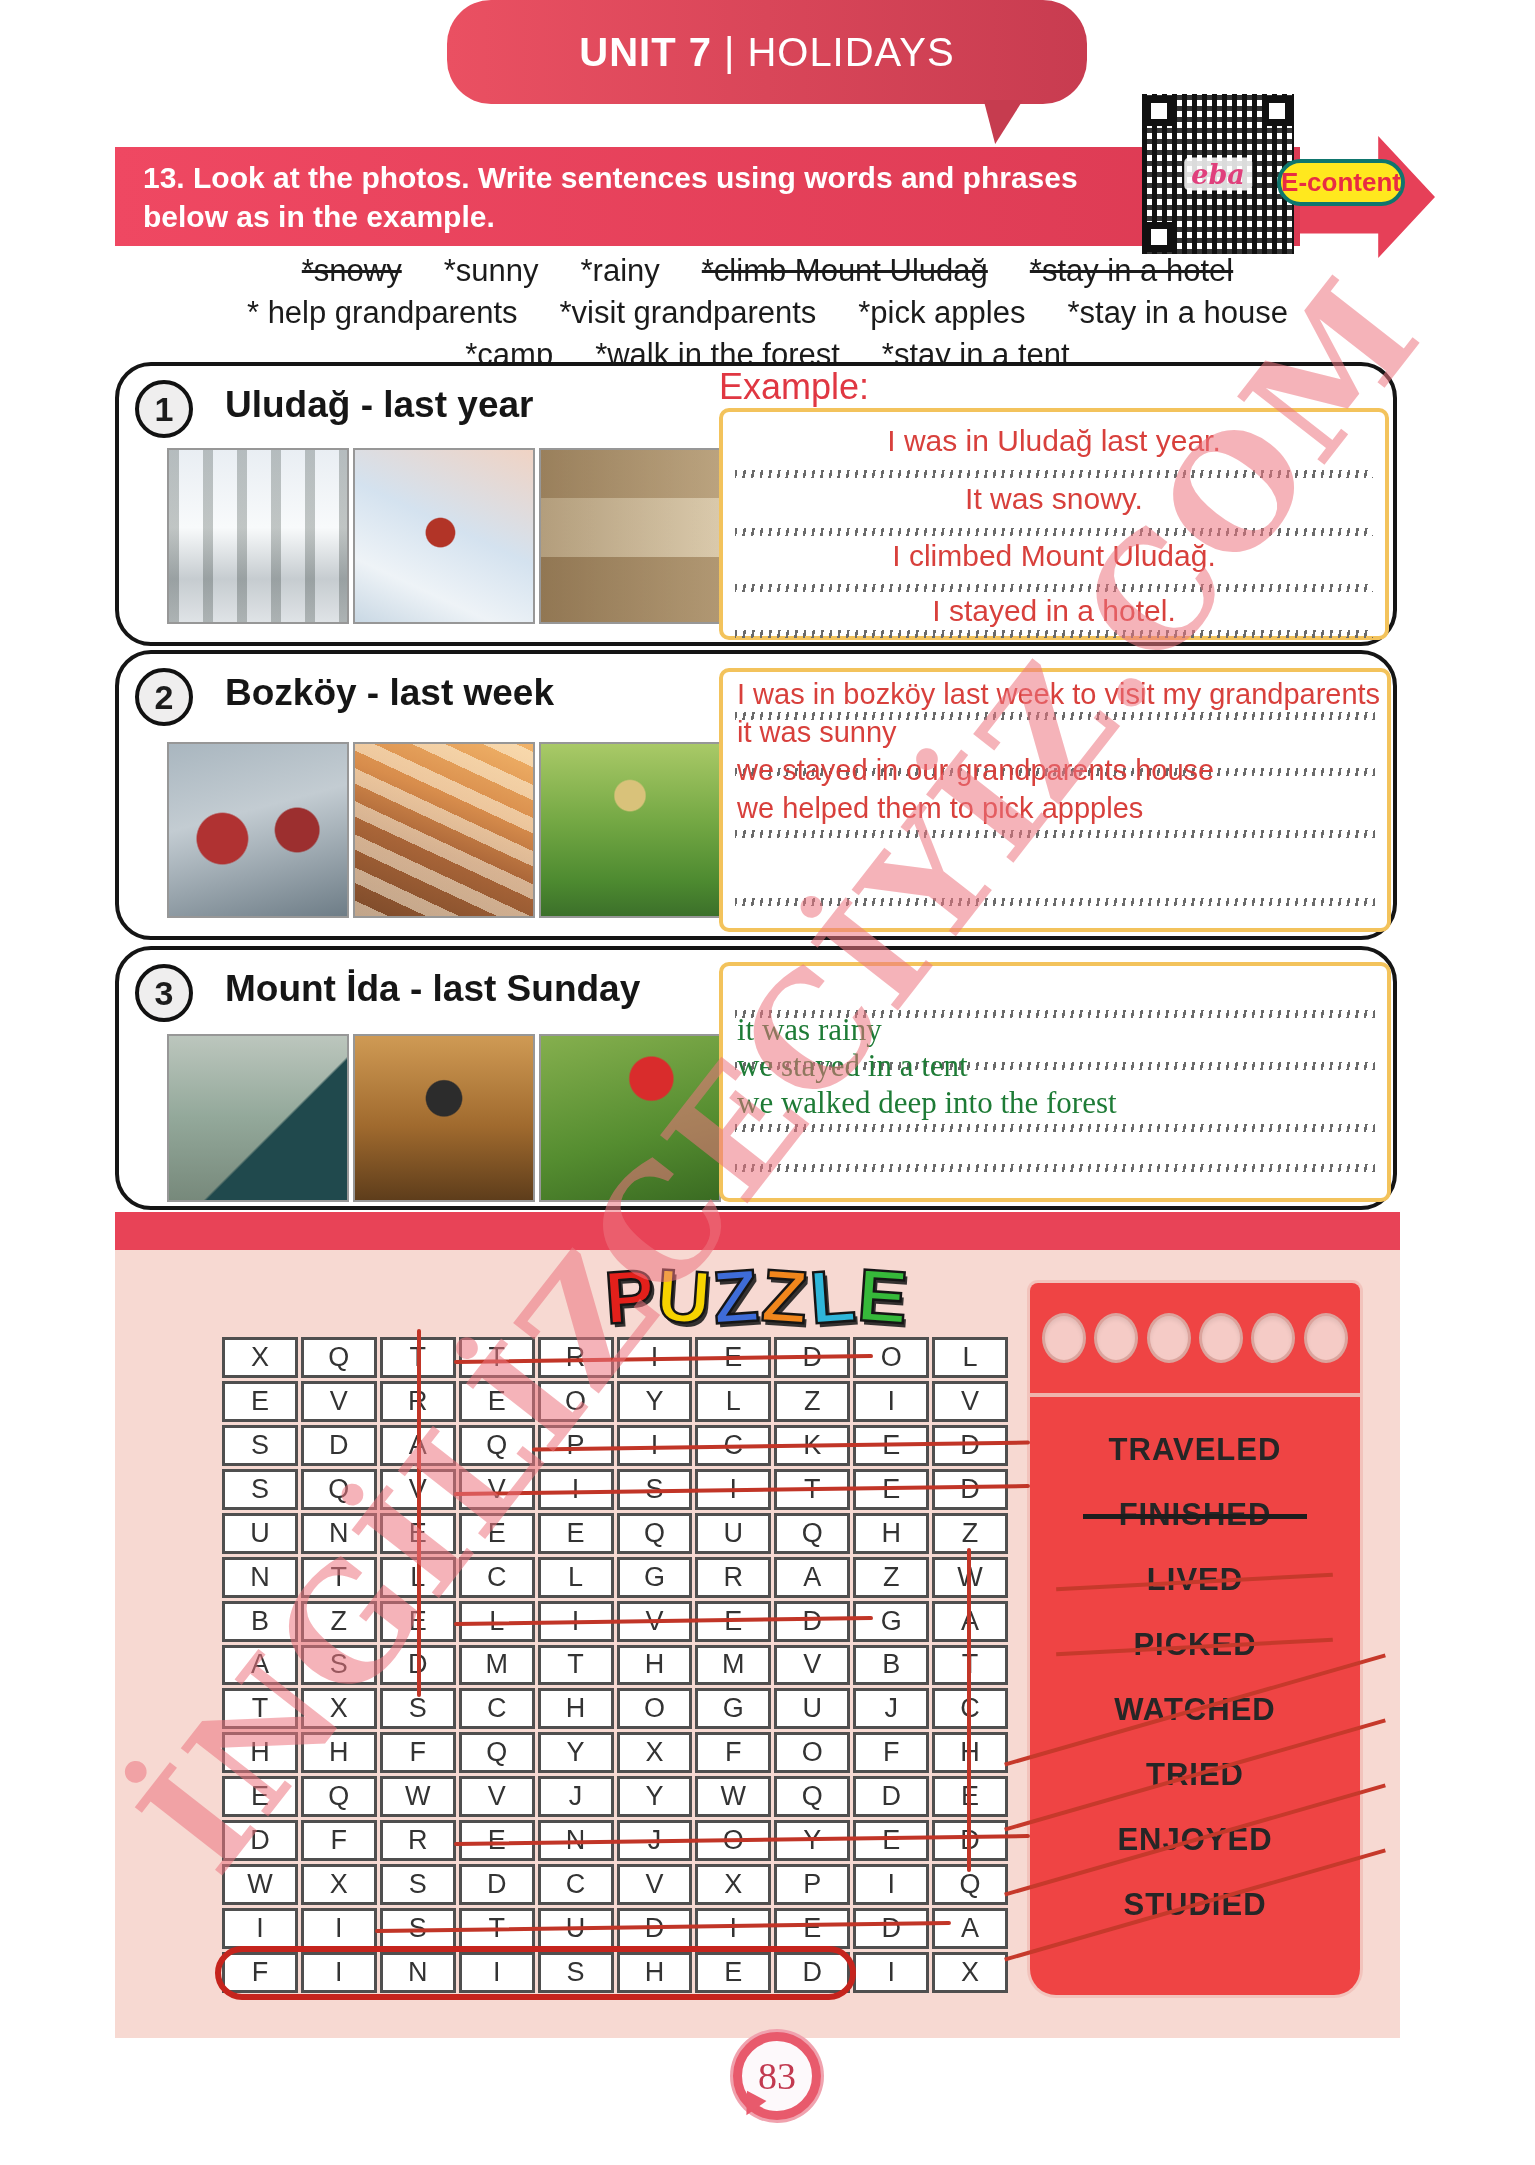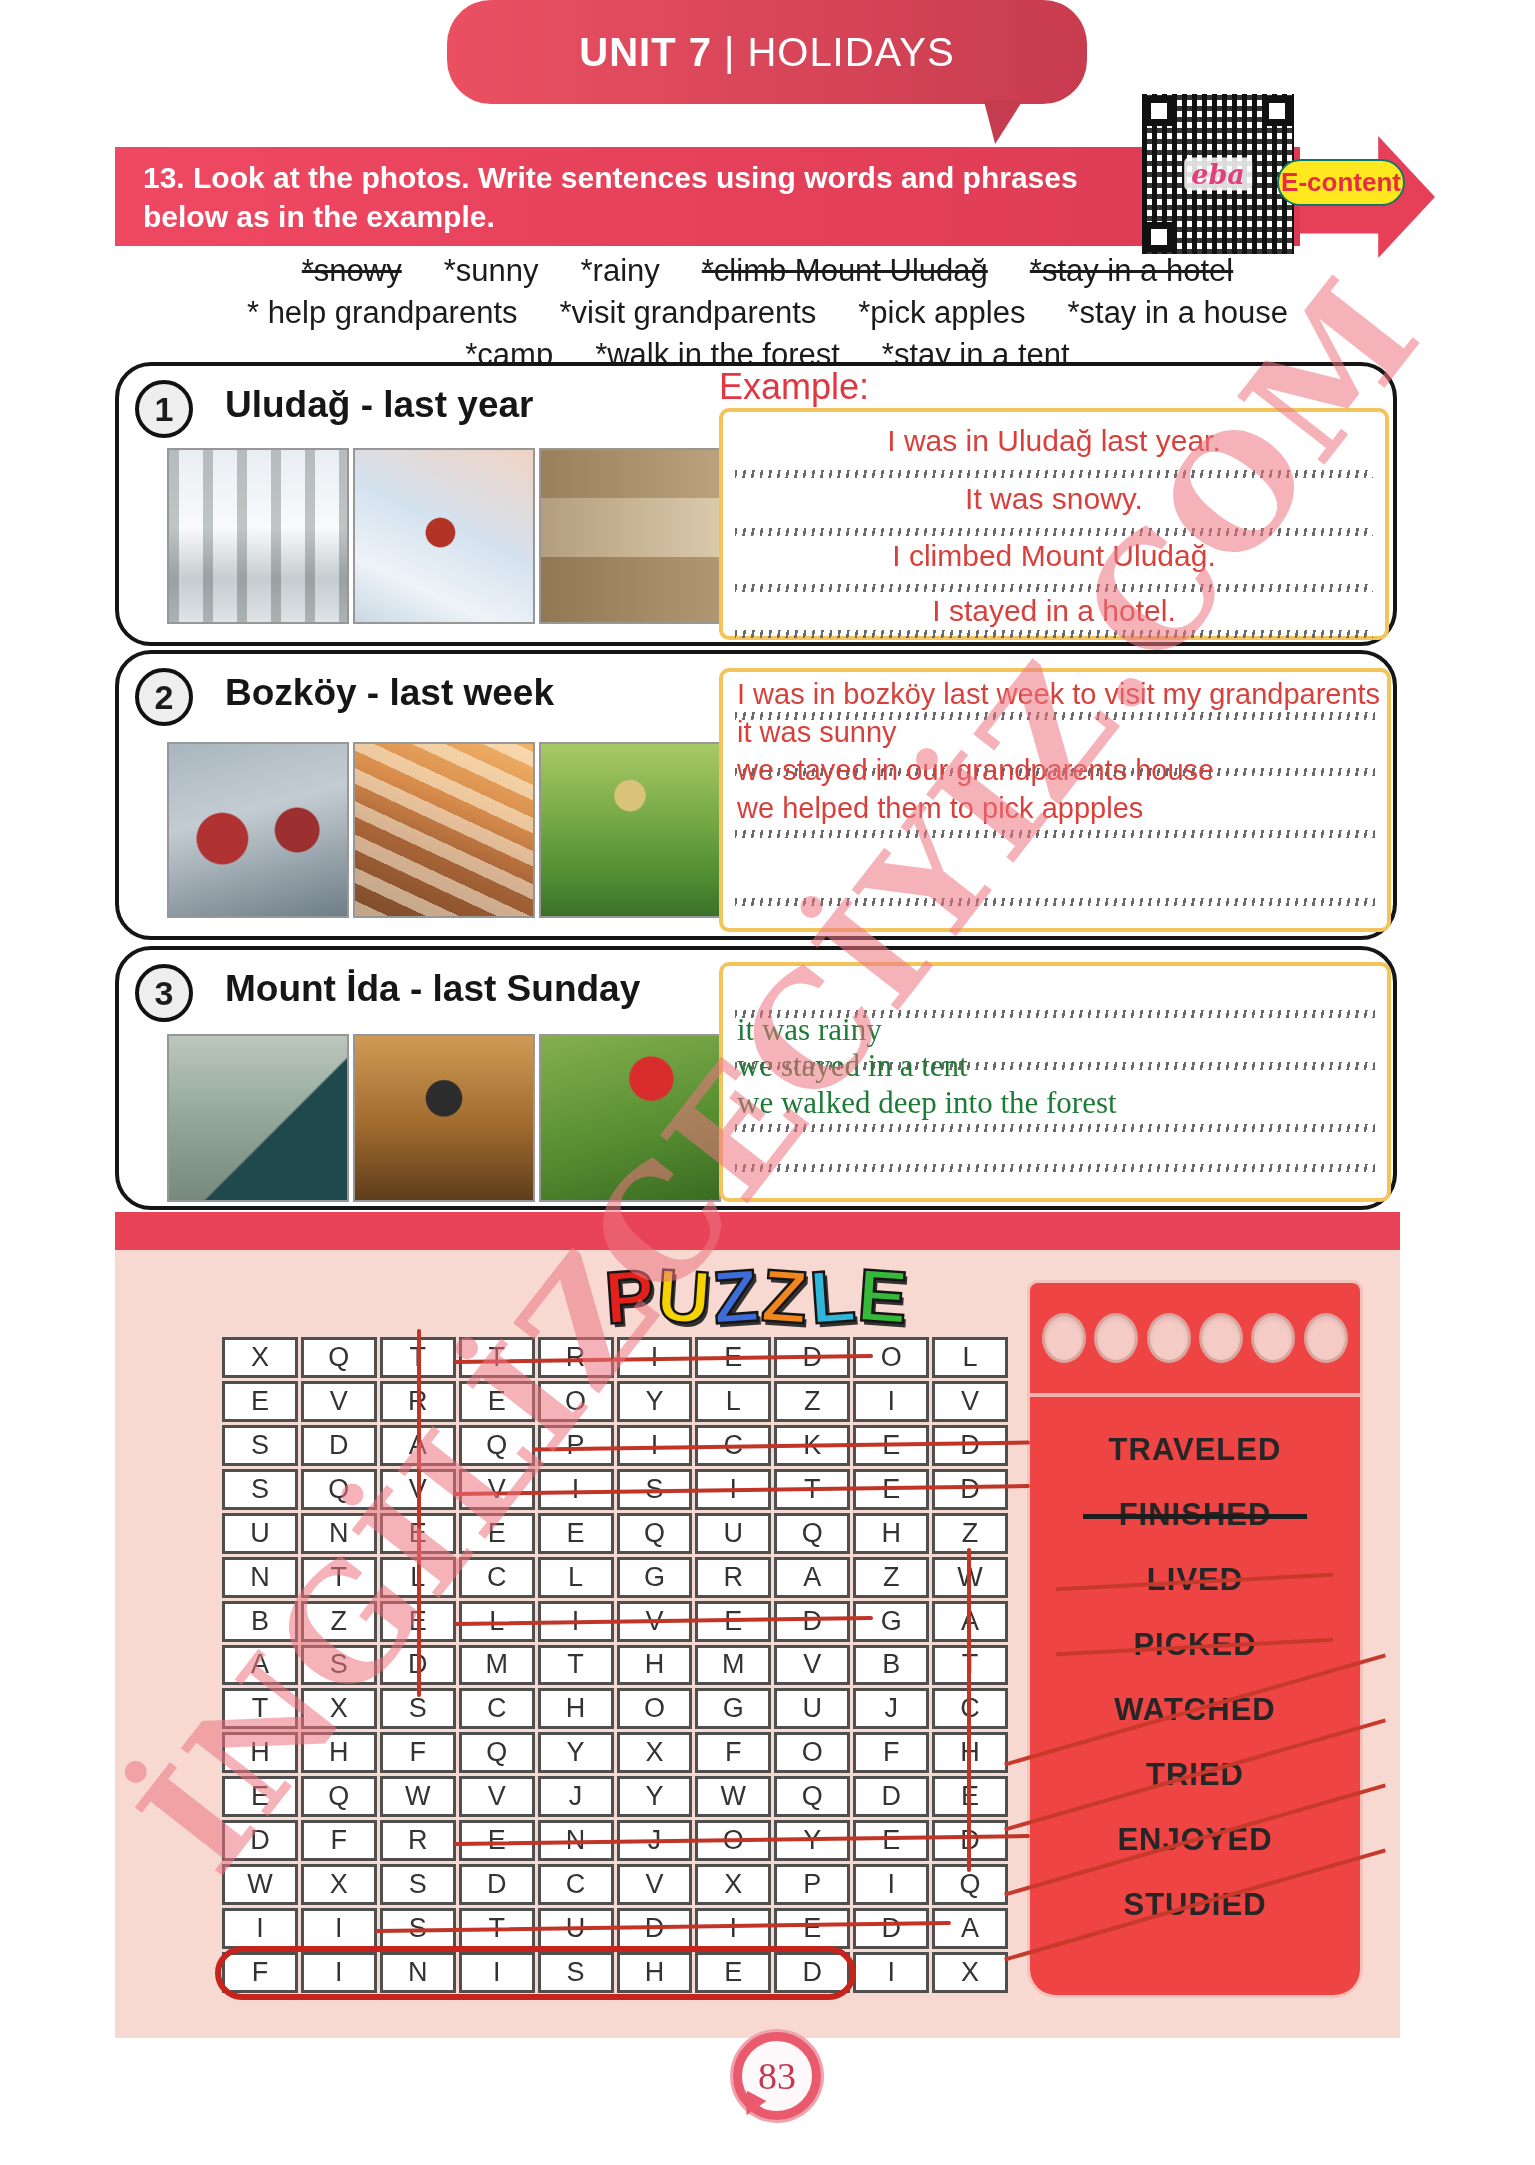--- a/index.html
+++ b/index.html
@@ -27,21 +27,21 @@
   .arrow{position:absolute;left:1293px;top:136px;width:142px;height:122px;background:#e64058;z-index:4;
     clip-path:polygon(0 20%,60% 20%,60% 0,100% 50%,60% 100%,60% 80%,0 80%);}
   .qr{position:absolute;left:1142px;top:94px;width:152px;height:160px;z-index:6;background:
       repeating-linear-gradient(0deg,rgba(17,17,17,.85) 0 5px,transparent 5px 11px),
       repeating-linear-gradient(90deg,#111 0 5px,#fff 5px 10px);}
   .fp{position:absolute;width:30px;height:30px;border:7px solid #111;background:#fff;box-sizing:border-box;}
   .fp.tl{left:2px;top:2px}.fp.tr{right:2px;top:2px}.fp.bl{left:2px;bottom:2px}
   .qrlogo{position:absolute;left:50%;top:50%;transform:translate(-50%,-50%);background:rgba(255,255,255,.85);
     padding:1px 7px;color:#e0407c;font:bold italic 27px "DejaVu Serif",serif;border-radius:5px;}
   .epill{position:absolute;left:1277px;top:159px;width:128px;height:47px;border-radius:24px;z-index:7;
-    background:#ffe81e;border:2px solid #0f766e;color:#e82c44;font-weight:bold;font-size:26px;
+    background:#ffe81e;border:4px solid #0f766e;color:#e82c44;font-weight:bold;font-size:26px;
     display:flex;align-items:center;justify-content:center;box-sizing:border-box;}
 
   
   .wordbank{position:absolute;left:0;top:250px;width:1535px;text-align:center;font-size:31px;color:#1b1b1b;}
   .wbrow{height:42px;line-height:42px;}
   .wb-item{margin:0 21px;white-space:nowrap;}
   .wb-item.allstruck{text-decoration:line-through;text-decoration-thickness:3px;}
 
   
   .card{position:absolute;left:115px;width:1282px;background:#fff;border:4px solid #151515;

